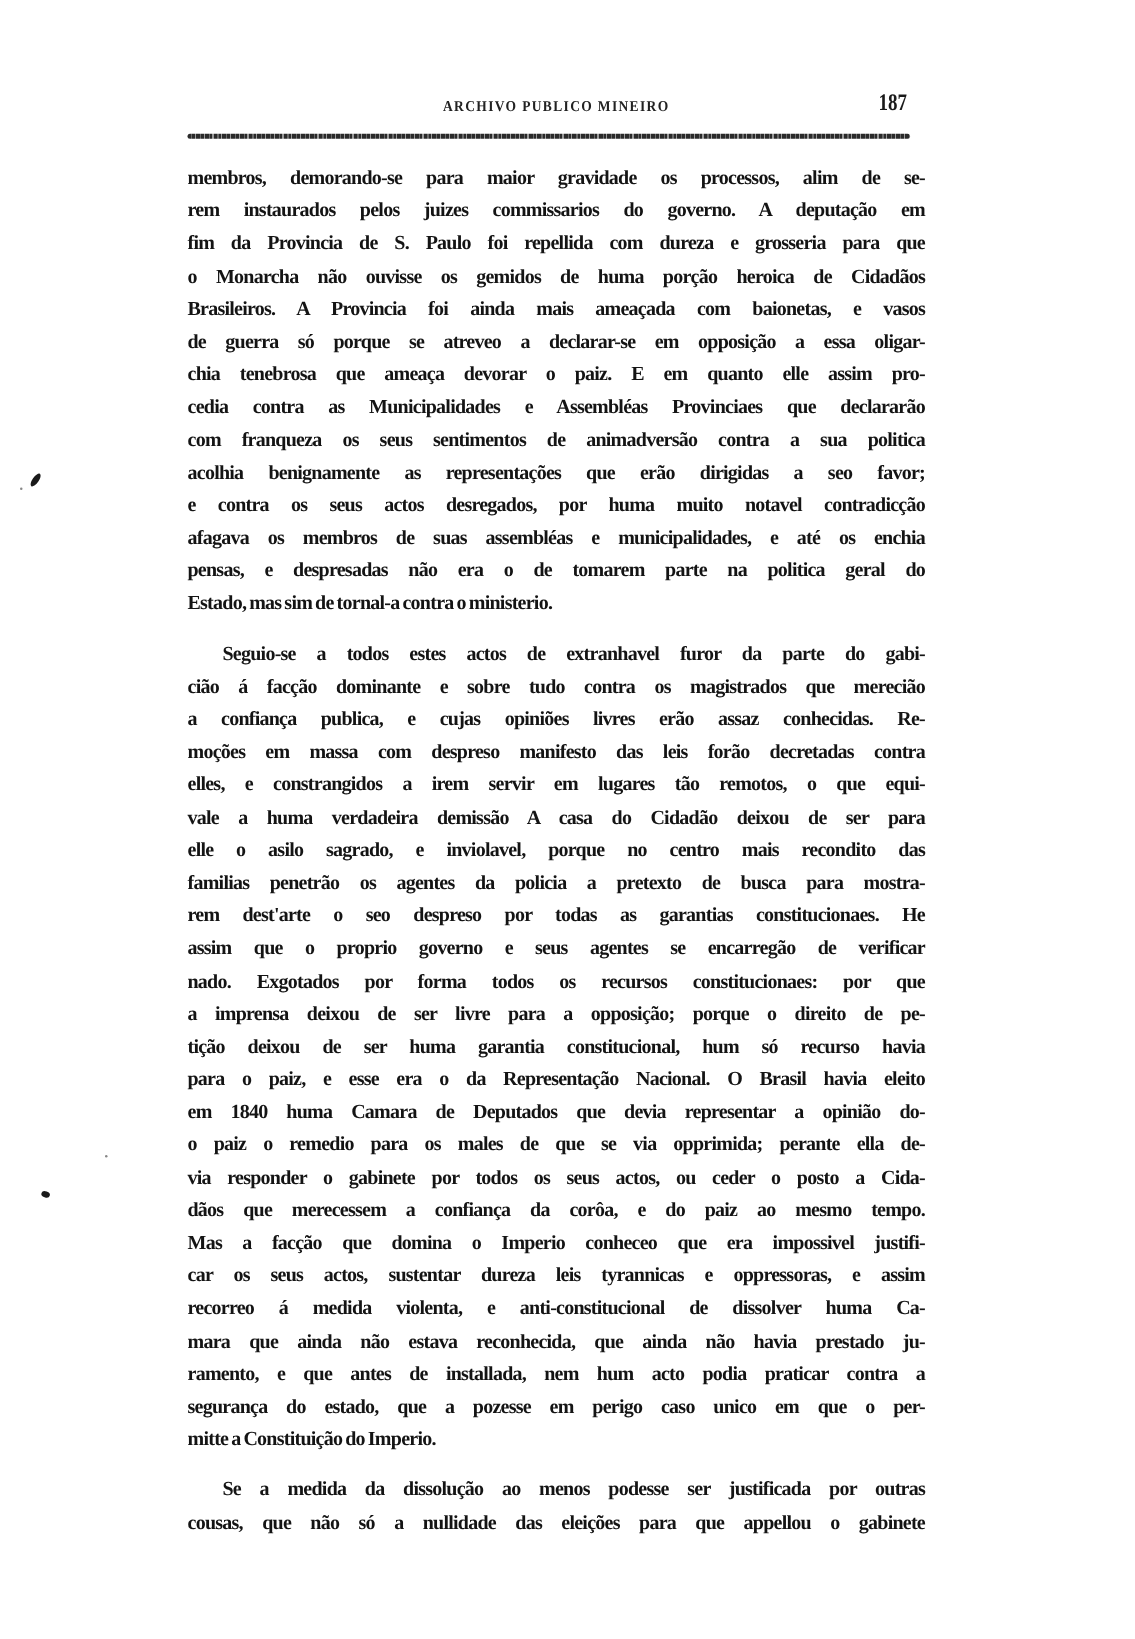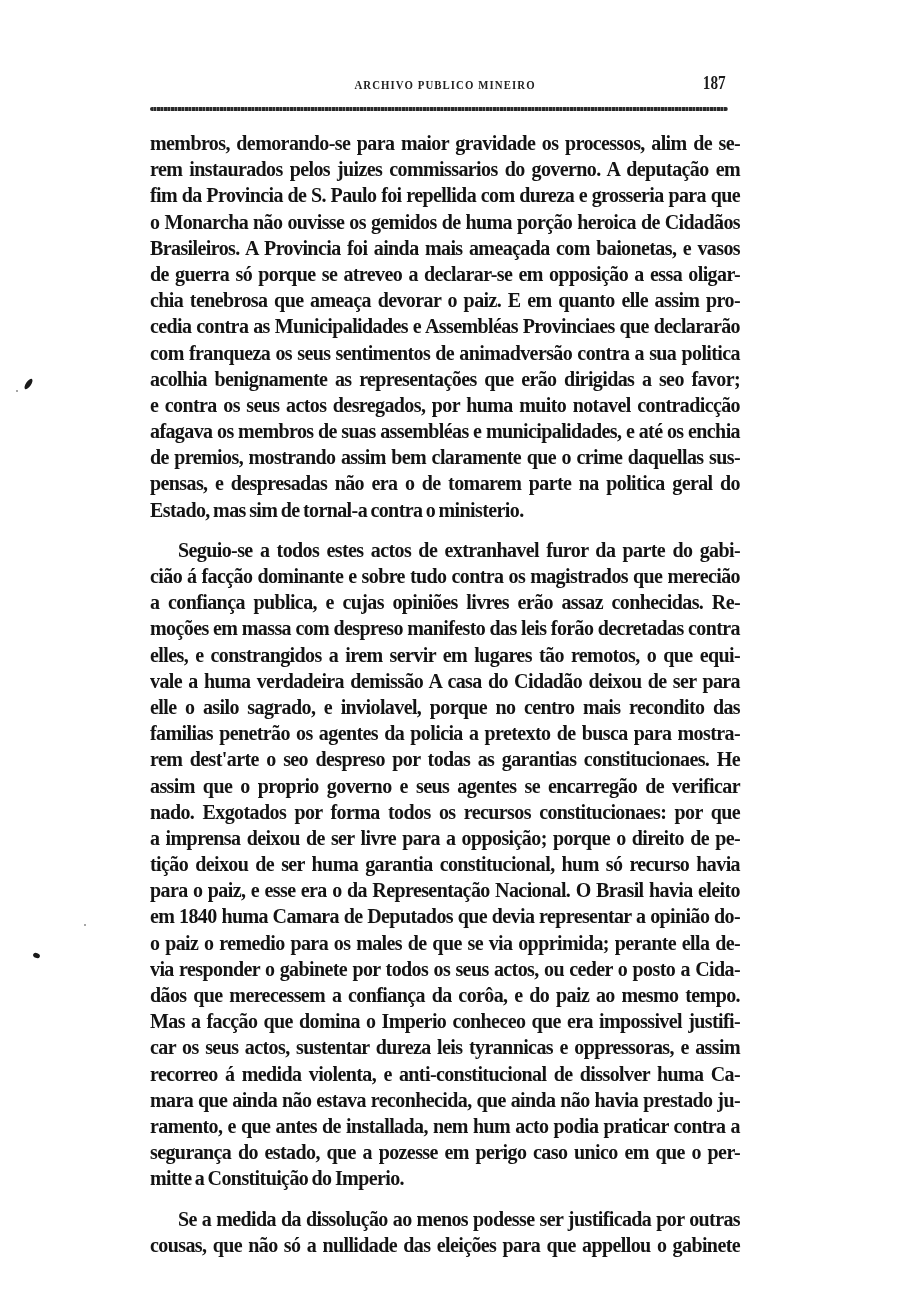--- a/index.html
+++ b/index.html
@@ -23,21 +23,21 @@
     }
     .head-rule {
       position: absolute; left: 150px; top: 95px; width: 578px; height: 4px;
       background: repeating-linear-gradient(90deg, #2a2a2a 0 3px, #6a6a6a 3px 4px, #2a2a2a 4px 6px, #9a9a9a 6px 7px);
       border-radius: 2px;
     }
     .body-text {
       position: absolute; left: 150px; top: 118px; width: 590px;
     }
     .line {
-      height: 26.2px; line-height: 26.2px; font-size: 20px; font-weight: bold;
+      height: 26.2px; line-height: 26.2px; font-size: 16px; font-weight: bold;
       white-space: nowrap; text-align: justify; text-align-last: justify;
       transform-origin: left center;
       letter-spacing: -0.6px; word-spacing: -1px;
       font-stretch: condensed;
     }
     .line.last { text-align-last: left; }
     .line.indent { padding-left: 28px; }
     .para-gap { height: 14px; }
     .mark {
       position: absolute; background: #1a1a1a; border-radius: 50%;
@@ -63,21 +63,20 @@
         <div class="line">fim da Provincia de S. Paulo foi repellida com dureza e grosseria para que</div>
         <div class="line">o Monarcha não ouvisse os gemidos de huma porção heroica de Cidadãos</div>
         <div class="line">Brasileiros. A Provincia foi ainda mais ameaçada com baionetas, e vasos</div>
         <div class="line">de guerra só porque se atreveo a declarar-se em opposição a essa oligar-</div>
         <div class="line">chia tenebrosa que ameaça devorar o paiz. E em quanto elle assim pro-</div>
         <div class="line">cedia contra as Municipalidades e Assembléas Provinciaes que declararão</div>
         <div class="line">com franqueza os seus sentimentos de animadversão contra a sua politica</div>
         <div class="line">acolhia benignamente as representações que erão dirigidas a seo favor;</div>
         <div class="line">e contra os seus actos desregados, por huma muito notavel contradicção</div>
         <div class="line">afagava os membros de suas assembléas e municipalidades, e até os enchia</div>
-        <div class="line">de premios, mostrando assim bem claramente que o crime daquellas sus-</div>
         <div class="line">pensas, e despresadas não era o de tomarem parte na politica geral do</div>
         <div class="line last">Estado, mas sim de tornal-a contra o ministerio.</div>
       </div>
       <div class="para-gap"></div>
       <div class="paragraph">
         <div class="line indent">Seguio-se a todos estes actos de extranhavel furor da parte do gabi-</div>
         <div class="line">cião á facção dominante e sobre tudo contra os magistrados que merecião</div>
         <div class="line">a confiança publica, e cujas opiniões livres erão assaz conhecidas. Re-</div>
         <div class="line">moções em massa com despreso manifesto das leis forão decretadas contra</div>
         <div class="line">elles, e constrangidos a irem servir em lugares tão remotos, o que equi-</div>

